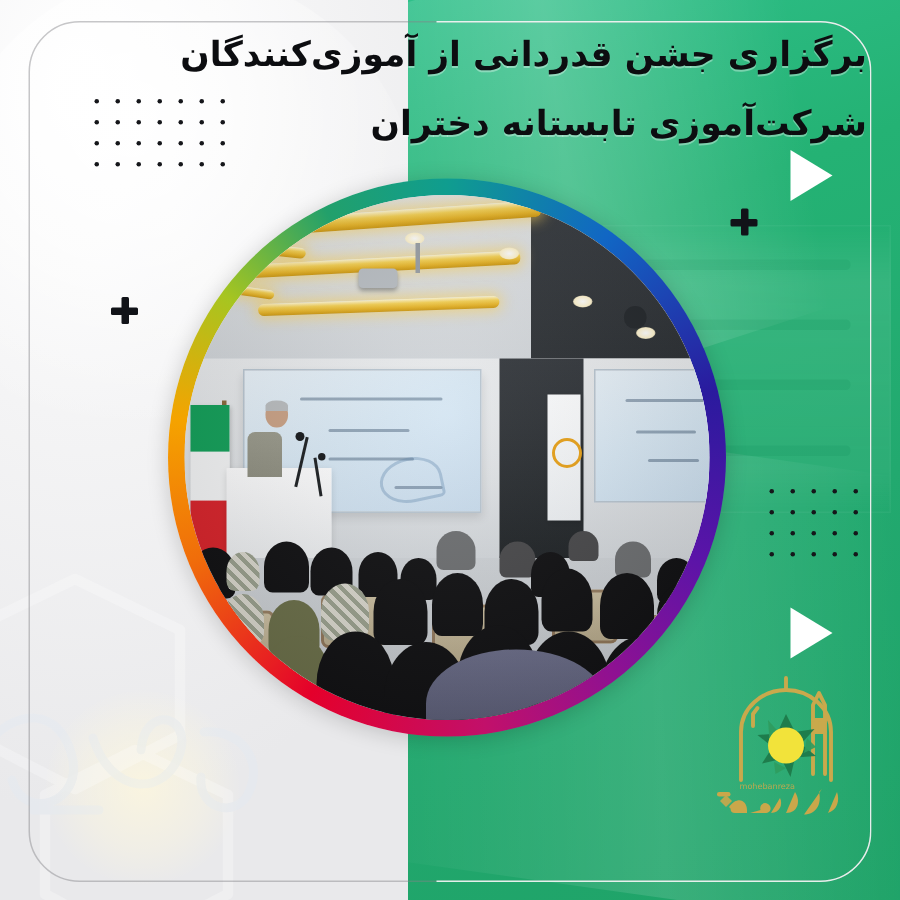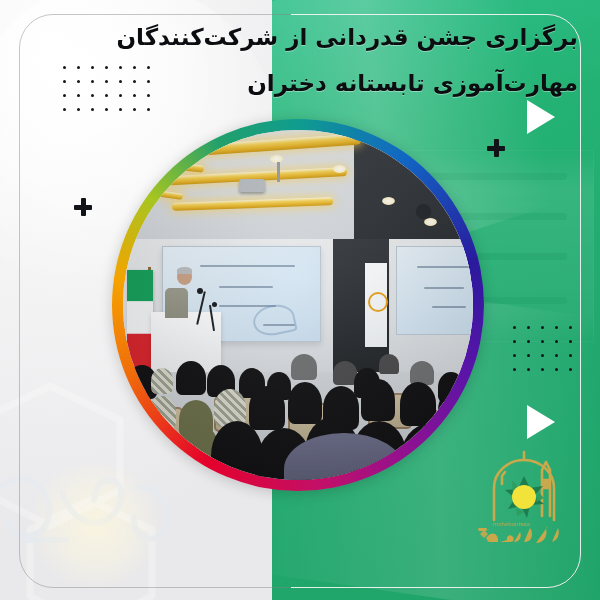--- a/index.html
+++ b/index.html
@@ -377,22 +377,22 @@
       <i style="left: 56px; top: 42px;"></i>
     </div>
 
   <div class="plus plus-left"></div>
   <div class="plus plus-right"></div>
 
   <div class="tri tri-top"></div>
   <div class="tri tri-bot"></div>
 
   <div class="title-block">
-    <div class="title-line">برگزاری جشن قدردانی از شرکت‌کنندگان</div>
-    <div class="title-line">مهارت‌آموزی تابستانه دختران</div>
+    <div class="title-line">برگزاری جشن قدردانی از آموزی‌کنندگان</div>
+    <div class="title-line">شرکت‌آموزی تابستانه دختران</div>
   </div>
 
   <div class="circle-wrap">
     <div class="circle-photo">
       <div class="scene">
 
         <div class="ceiling"></div>
         <div class="ceil-dark"></div>
         <div class="lightbar lb1"></div>
         <div class="lightbar lb2"></div>

